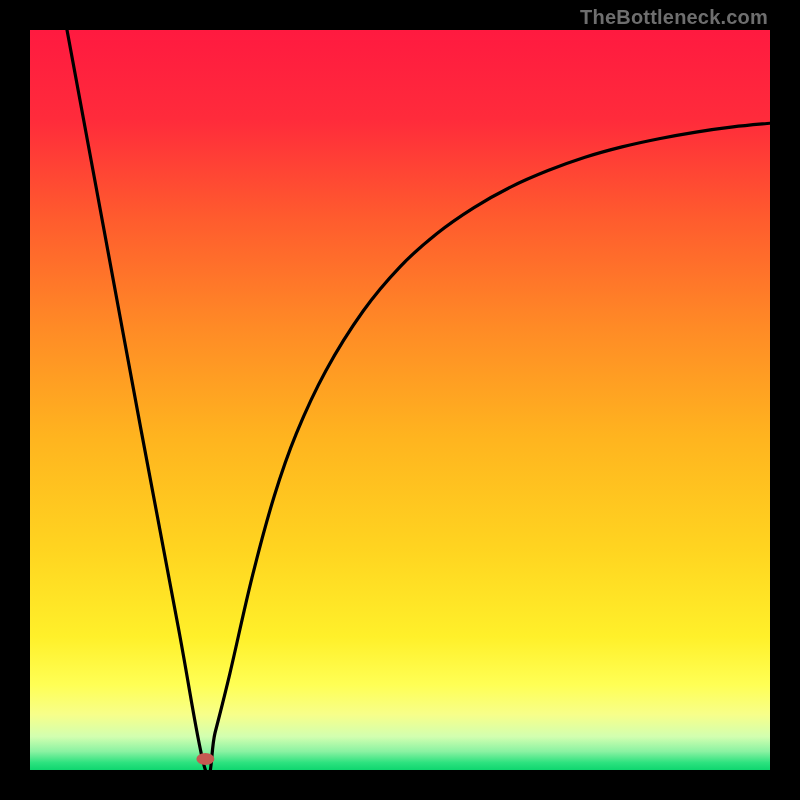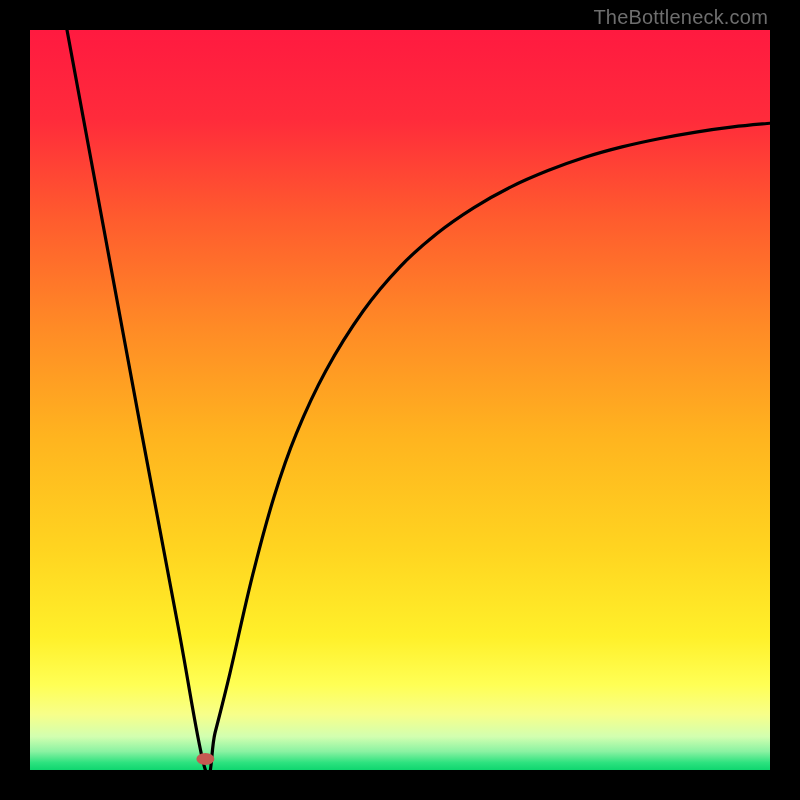--- a/index.html
+++ b/index.html
@@ -40,21 +40,21 @@
     width: 100%;
     height: 100%;
   }
   .watermark {
     position: absolute;
     top: 6px;
     right: 32px;
     color: #6e6e6e;
     font-family: Arial, Helvetica, sans-serif;
     font-size: 20px;
-    font-weight: 400;
+    font-weight: 700;
     letter-spacing: 0.2px;
   }
 </style>
 </head>
 <body>
 
 <div class="frame">
   <div class="watermark">TheBottleneck.com</div>
   <div class="plot-area">
     <svg class="gradient" viewBox="0 0 740 740" preserveAspectRatio="none">

